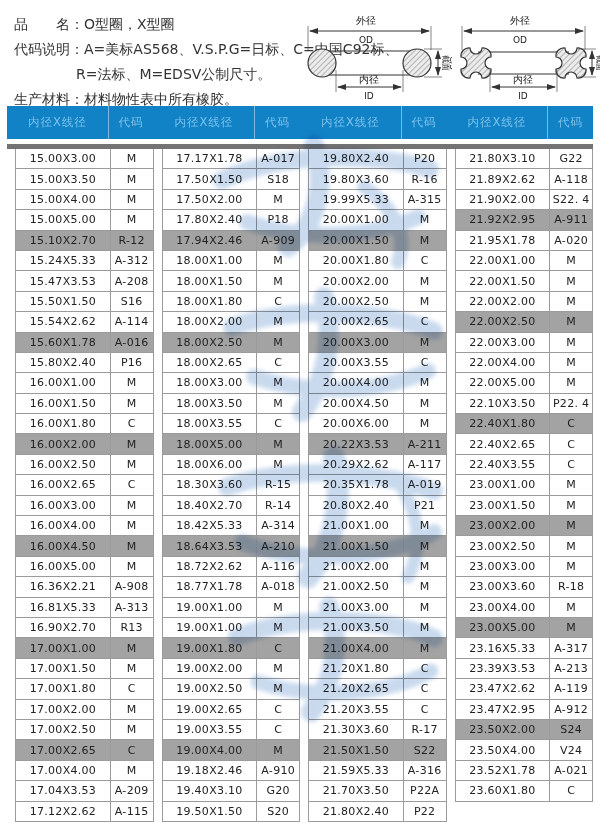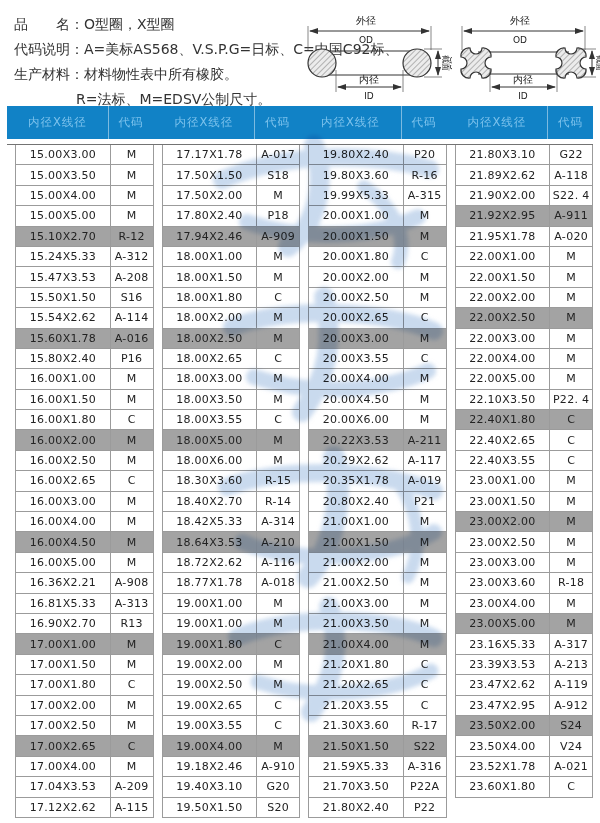--- a/index.html
+++ b/index.html
@@ -14,39 +14,39 @@
   .diagrams{flex:1;display:flex;gap:4px;padding-top:2px;}
   .diagrams svg{display:block;}
 
   .tables{display:flex;padding:0 7px;margin-top:2px;position:relative;z-index:1;}
   .group{flex:1;min-width:0;}
   .thead{display:flex;background:#1182c6;height:33px;align-items:center;margin-bottom:5px;}
   .hc{font-size:11.5px;color:#7cc2ec;text-align:center;letter-spacing:1px;}
   .hc.dim{flex:2.25;border-right:1px solid rgba(255,255,255,0.45);align-self:stretch;
           display:flex;align-items:center;justify-content:center;}
   .hc.code{flex:1;}
-  .tbody{border-top:1px solid #737373;padding-left:8px;}
+  .tbody{border-top:5px solid #737373;padding-left:8px;}
   .trow{display:flex;height:19.4px;background:#fff;border:solid #9b9b9b;border-width:0 1px 1px 1px;}
   .trow.hl{background:#a3a3a3;}
   .tc{font-size:11px;color:#222;display:flex;align-items:center;justify-content:center;letter-spacing:0.3px;}
   .tc.dim{flex:2.25;border-right:1px solid #9b9b9b;}
   .tc.code{flex:1;}
 
   .watermark{position:absolute;left:192px;top:125px;z-index:2;pointer-events:none;
              mix-blend-mode:multiply;opacity:0.55;}
 </style>
 </head>
 <body>
 
 <div class="top">
   <div class="info">
     <div class="line"><span>品　　名：</span><span>O型圈，X型圈</span></div>
     <div class="line"><span>代码说明：</span><span>A=美标AS568、V.S.P.G=日标、C=中国C92标、</span></div>
+    <div class="line indent">R=法标、M=EDSV公制尺寸。</div>
     <div class="line"><span>生产材料：</span><span>材料物性表中所有橡胶。</span></div>
-    <div class="line indent">R=法标、M=EDSV公制尺寸。</div>
   </div>
   <div class="diagrams">
 
     <svg width="150" height="95" viewBox="0 0 150 95">
       <defs>
         <pattern id="h1" patternUnits="userSpaceOnUse" width="4" height="4" patternTransform="rotate(45)">
           <rect width="4" height="4" fill="#ececec"></rect>
           <line x1="0" y1="0" x2="0" y2="4" stroke="#777" stroke-width="1"></line>
         </pattern>
         <marker id="ar1" markerWidth="9" markerHeight="7" refX="8" refY="3" orient="auto-start-reverse">

